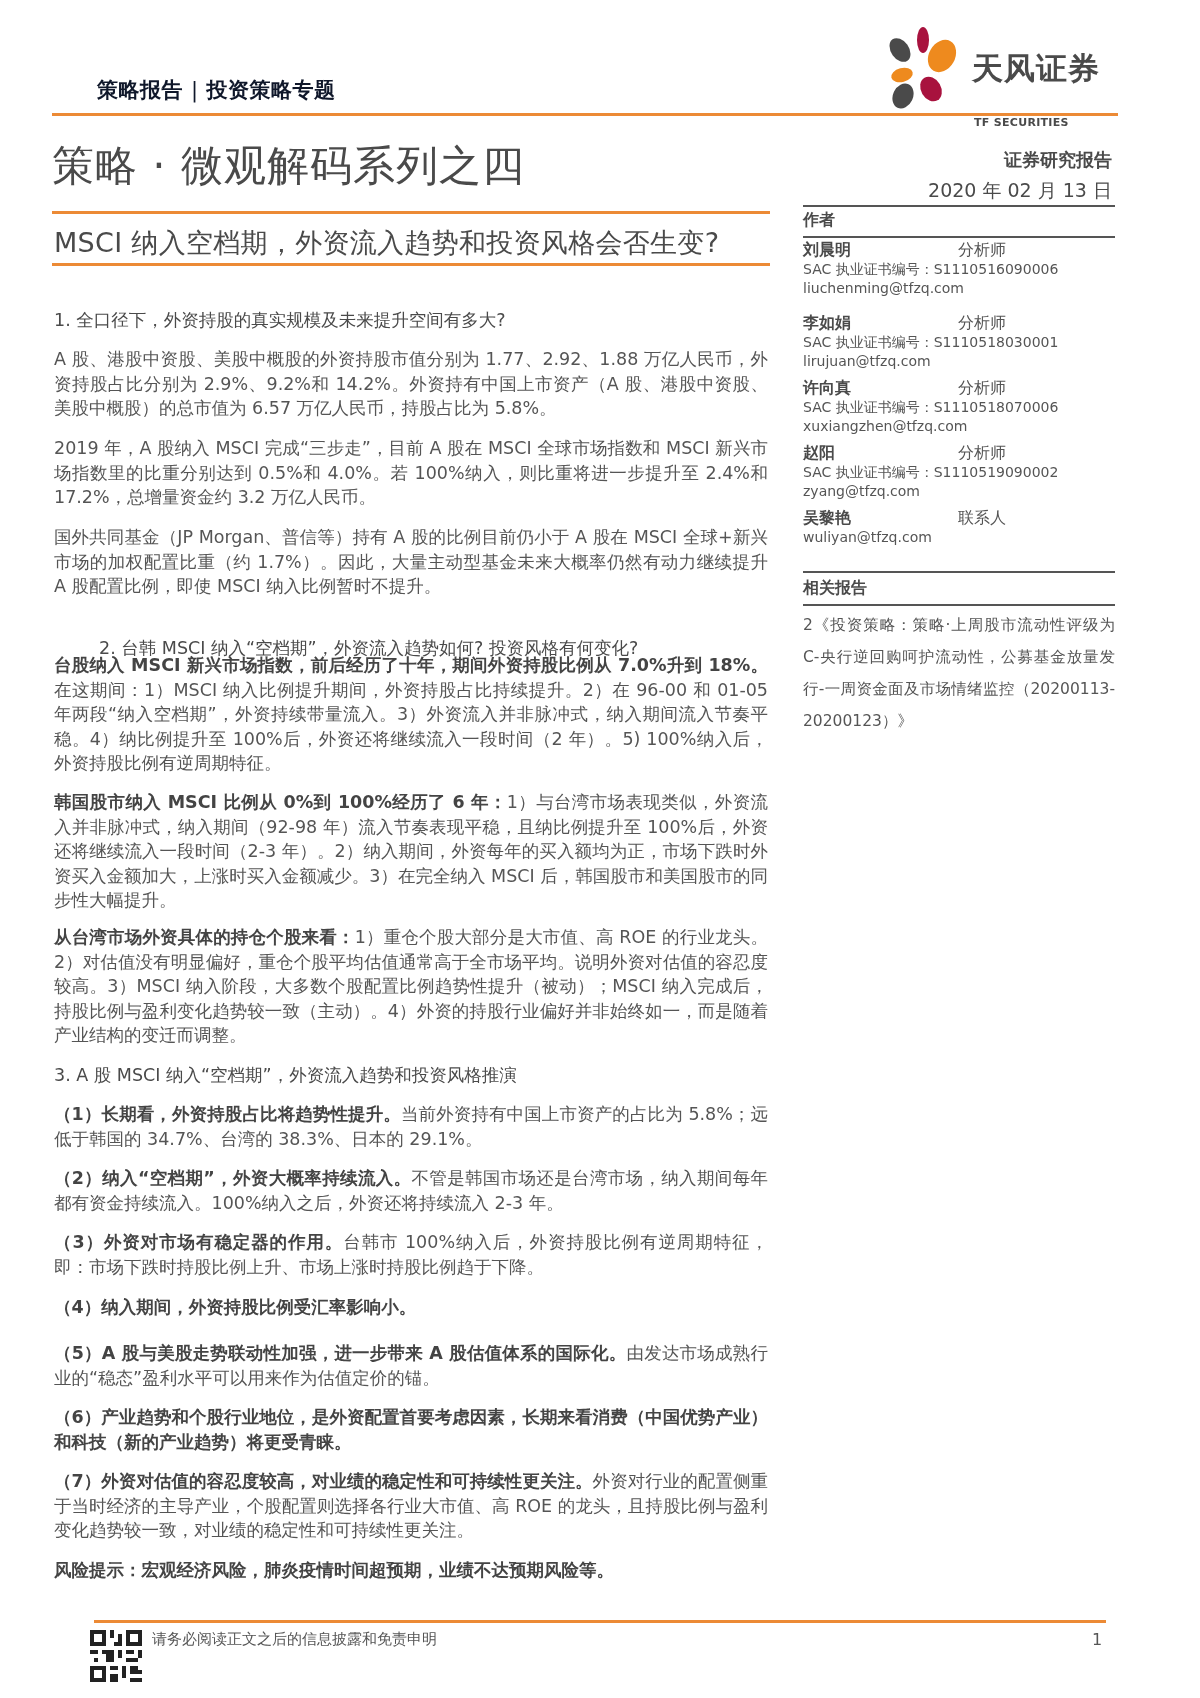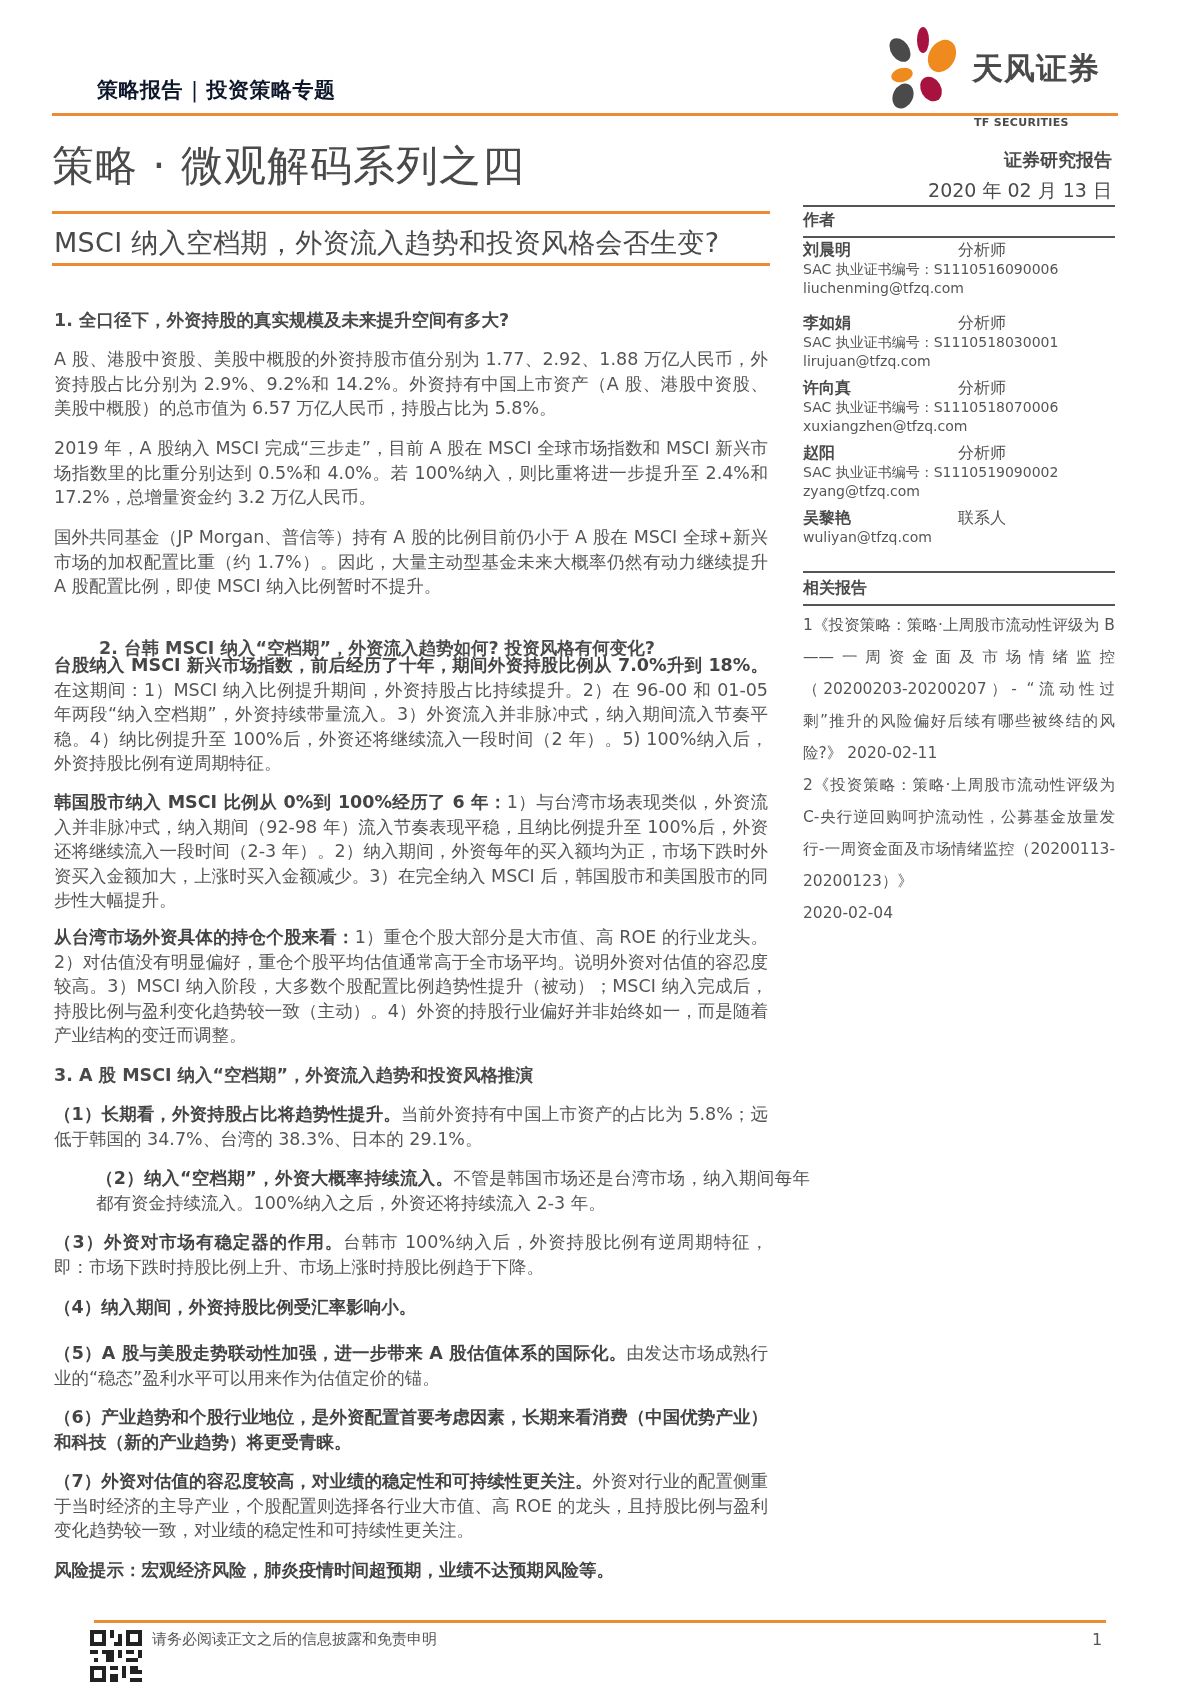--- a/index.html
+++ b/index.html
@@ -18,21 +18,21 @@
 
   .doc-title { left:52px; top:138px; font-size:42px; color:#4a4a4a; font-weight:normal; letter-spacing:1px; }
   .report-type { right:88px; top:148px; font-size:18px; font-weight:bold; color:#4a4a4a;text-align:right; }
   .report-date { right:88px; top:178px; font-size:19px; color:#4a4a4a; }
 
   .subtitle { left:54px; top:225px; font-size:27px; color:#4a4a4a; letter-spacing:0.3px; }
 
   
   .main { left:54px; width:714px; font-size:17.5px; line-height:24.5px; color:#555; text-align:justify; }
   .main p { margin:0; }
-  .sec-h { font-weight:bold; color:#4a4a4a; font-size:17.5px; }
+  .sec-h { font-weight:normal; color:#4a4a4a; font-size:17.5px; }
   .b { font-weight:bold; color:#444; }
 
   
   .side { left:803px; width:312px; color:#555; }
   .side-h { font-size:16px; font-weight:bold; color:#4a4a4a; }
   .author { font-size:14px; line-height:19px; }
   .author .name { font-weight:bold; font-size:16px; color:#4a4a4a; display:inline-block; width:155px; }
   .author .role { font-size:16px; }
   .related { font-size:15.5px; line-height:32px; text-align:justify; }
 
@@ -90,21 +90,21 @@
 <div class="abs main" style="top:925px;">
   <span class="b">从台湾市场外资具体的持仓个股来看：</span><span>1）重仓个股大部分是大市值、高 ROE 的行业龙头。2）对估值没有明显偏好，重仓个股平均估值通常高于全市场平均。说明外资对估值的容忍度较高。3）MSCI 纳入阶段，大多数个股配置比例趋势性提升（被动）；MSCI 纳入完成后，持股比例与盈利变化趋势较一致（主动）。4）外资的持股行业偏好并非始终如一，而是随着产业结构的变迁而调整。</span>
 </div>
 
 <div class="abs main" style="top:1063px;">
   <p class="sec-h">3. A 股 MSCI 纳入“空档期”，外资流入趋势和投资风格推演</p>
 </div>
 <div class="abs main" style="top:1102px;">
   <span class="b">（1）长期看，外资持股占比将趋势性提升。</span><span>当前外资持有中国上市资产的占比为 5.8%；远低于韩国的 34.7%、台湾的 38.3%、日本的 29.1%。</span>
 </div>
-<div class="abs main" style="top:1166px;margin-left:42px;">
+<div class="abs main" style="top:1166px;">
   <span class="b">（2）纳入“空档期”，外资大概率持续流入。</span><span>不管是韩国市场还是台湾市场，纳入期间每年都有资金持续流入。100%纳入之后，外资还将持续流入 2-3 年。</span>
 </div>
 <div class="abs main" style="top:1230px;">
   <span class="b">（3）外资对市场有稳定器的作用。</span><span>台韩市 100%纳入后，外资持股比例有逆周期特征，即：市场下跌时持股比例上升、市场上涨时持股比例趋于下降。</span>
 </div>
 <div class="abs main" style="top:1295px;">
   <span class="b">（4）纳入期间，外资持股比例受汇率影响小。</span><span></span>
 </div>
 <div class="abs main" style="top:1341px;">
   <span class="b">（5）A 股与美股走势联动性加强，进一步带来 A 股估值体系的国际化。</span><span>由发达市场成熟行业的“稳态”盈利水平可以用来作为估值定价的锚。</span>
@@ -147,26 +147,21 @@
   <div><span class="name">吴黎艳</span><span class="role">联系人</span></div>
   <div>wuliyan@tfzq.com</div>
 </div>
 
 <div class="dark-line" style="left:803px;top:571px;width:312px;"></div>
 <div class="abs side side-h" style="top:578px;">相关报告</div>
 <div class="dark-line" style="left:803px;top:604px;width:312px;"></div>
 
 <div class="abs side related" style="top:609px;">
   <div>
-    <span>1《投资策略：策略·上周股市流动性评级为 B——一周资金面及市场情绪监控（20200203-20200207）- “流动性过剩”推升的风险偏好后续有哪些被终结的风险?》</span>
-    <span>2020-02-11</span>
-  </div>
-  <div>
     <span>2《投资策略：策略·上周股市流动性评级为 C-央行逆回购呵护流动性，公募基金放量发行-一周资金面及市场情绪监控（20200113-20200123）》</span>
-    <div>2020-02-04</div>
   </div>
 </div>
 
 <div class="orange-line" style="left:94px;top:1620px;width:1012px;height:3px;"></div>
 <div class="abs qr">
   <svg width="52" height="52" viewBox="0 0 13 13" shape-rendering="crispEdges">
     <rect x="0" y="0" width="13" height="13" fill="#fff"></rect>
     <g fill="#222">
       <rect x="0" y="0" width="4" height="4"></rect>
         <rect x="1" y="1" width="2" height="2" fill="#fff"></rect>

